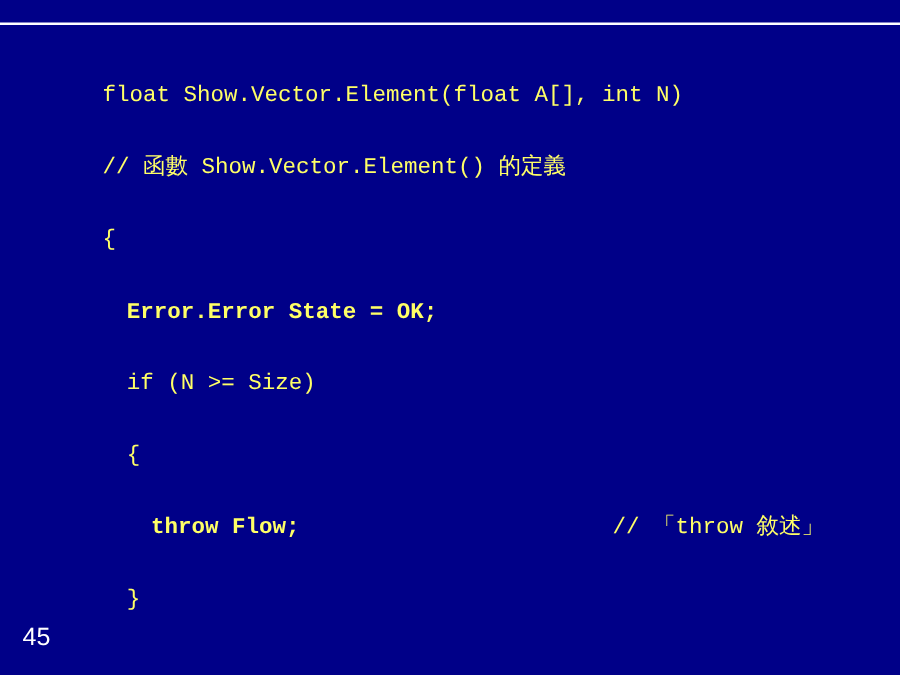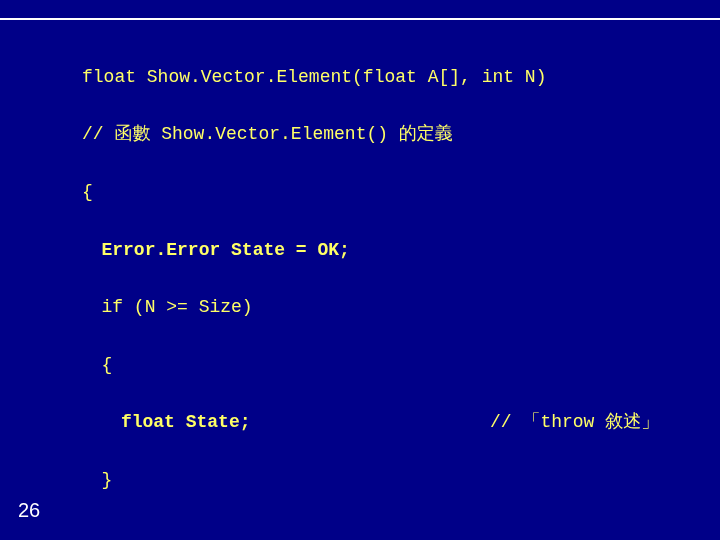--- a/index.html
+++ b/index.html
@@ -52,24 +52,24 @@
 
 <div class="rule"></div>
 
 <div class="code">
 <span class="row"><span>float Show.Vector.Element(float A[], int N)</span></span>
 <span class="row"><span class="cmt">// 函數 Show.Vector.Element() 的定義</span></span>
 <span class="row"><span>{</span></span>
 <span class="row"><span class="ind1"></span><span class="bold">Error.Error State = OK;</span></span>
 <span class="row"><span class="ind1"></span><span>if (N &gt;= Size)</span></span>
 <span class="row"><span class="ind1"></span><span>{</span></span>
-<span class="row"><span class="ind2"></span><span class="bold">float State;</span><span class="col2">// 「throw 敘述」</span></span>
+<span class="row"><span class="ind2"></span><span class="bold">throw Flow;</span><span class="col2">// 「throw 敘述」</span></span>
 <span class="row"><span class="ind1"></span><span>}</span></span>
 
 
 
 
 
 
 
 </div>
 
-<div class="page-num">26</div>
+<div class="page-num">45</div>
 
 </body></html>

